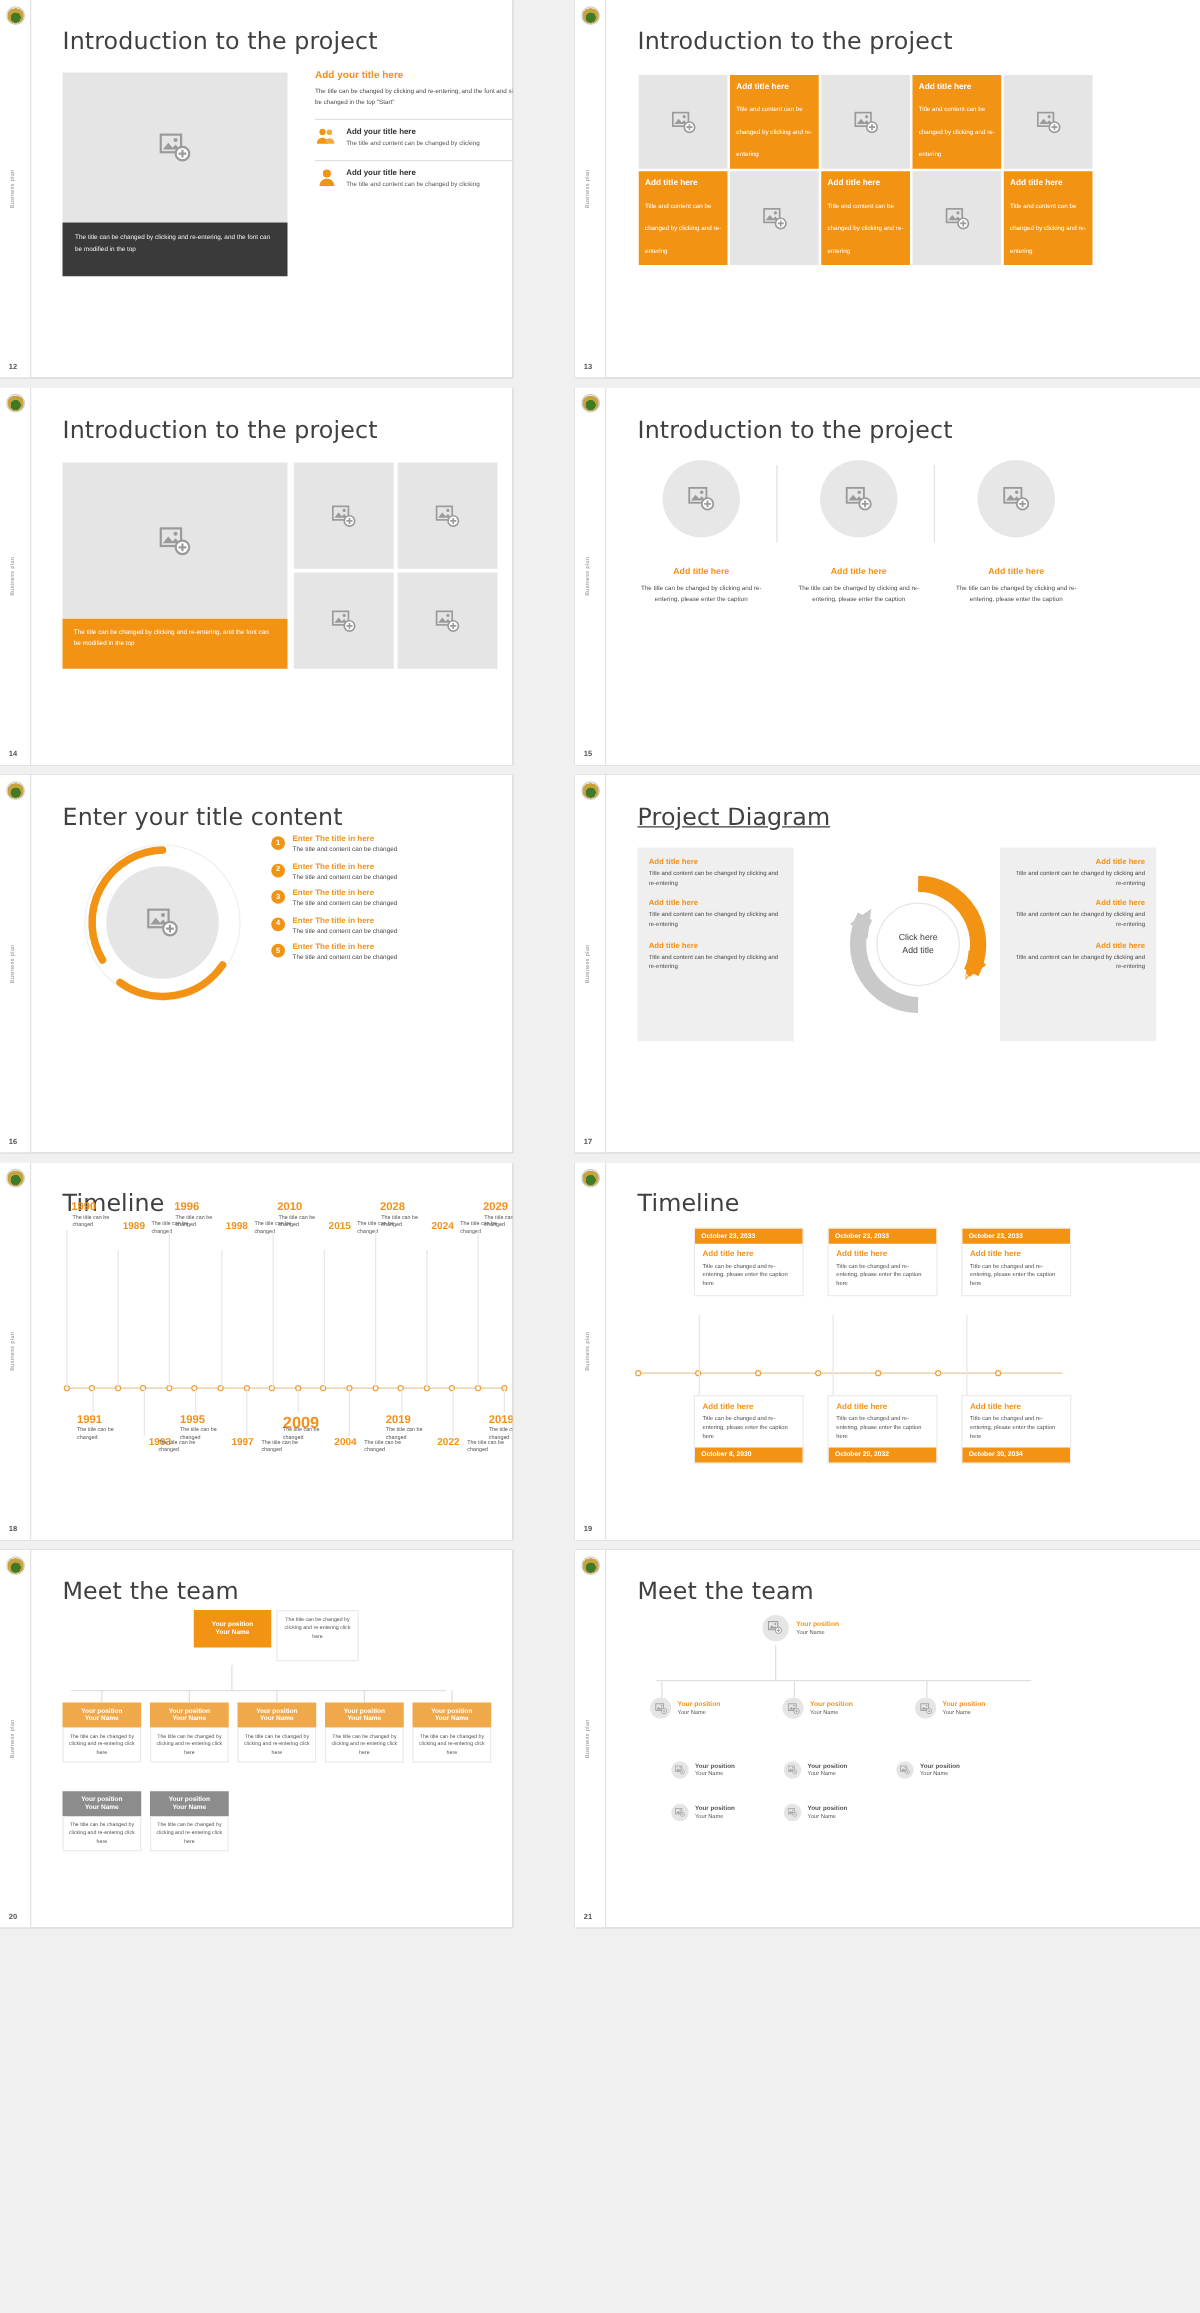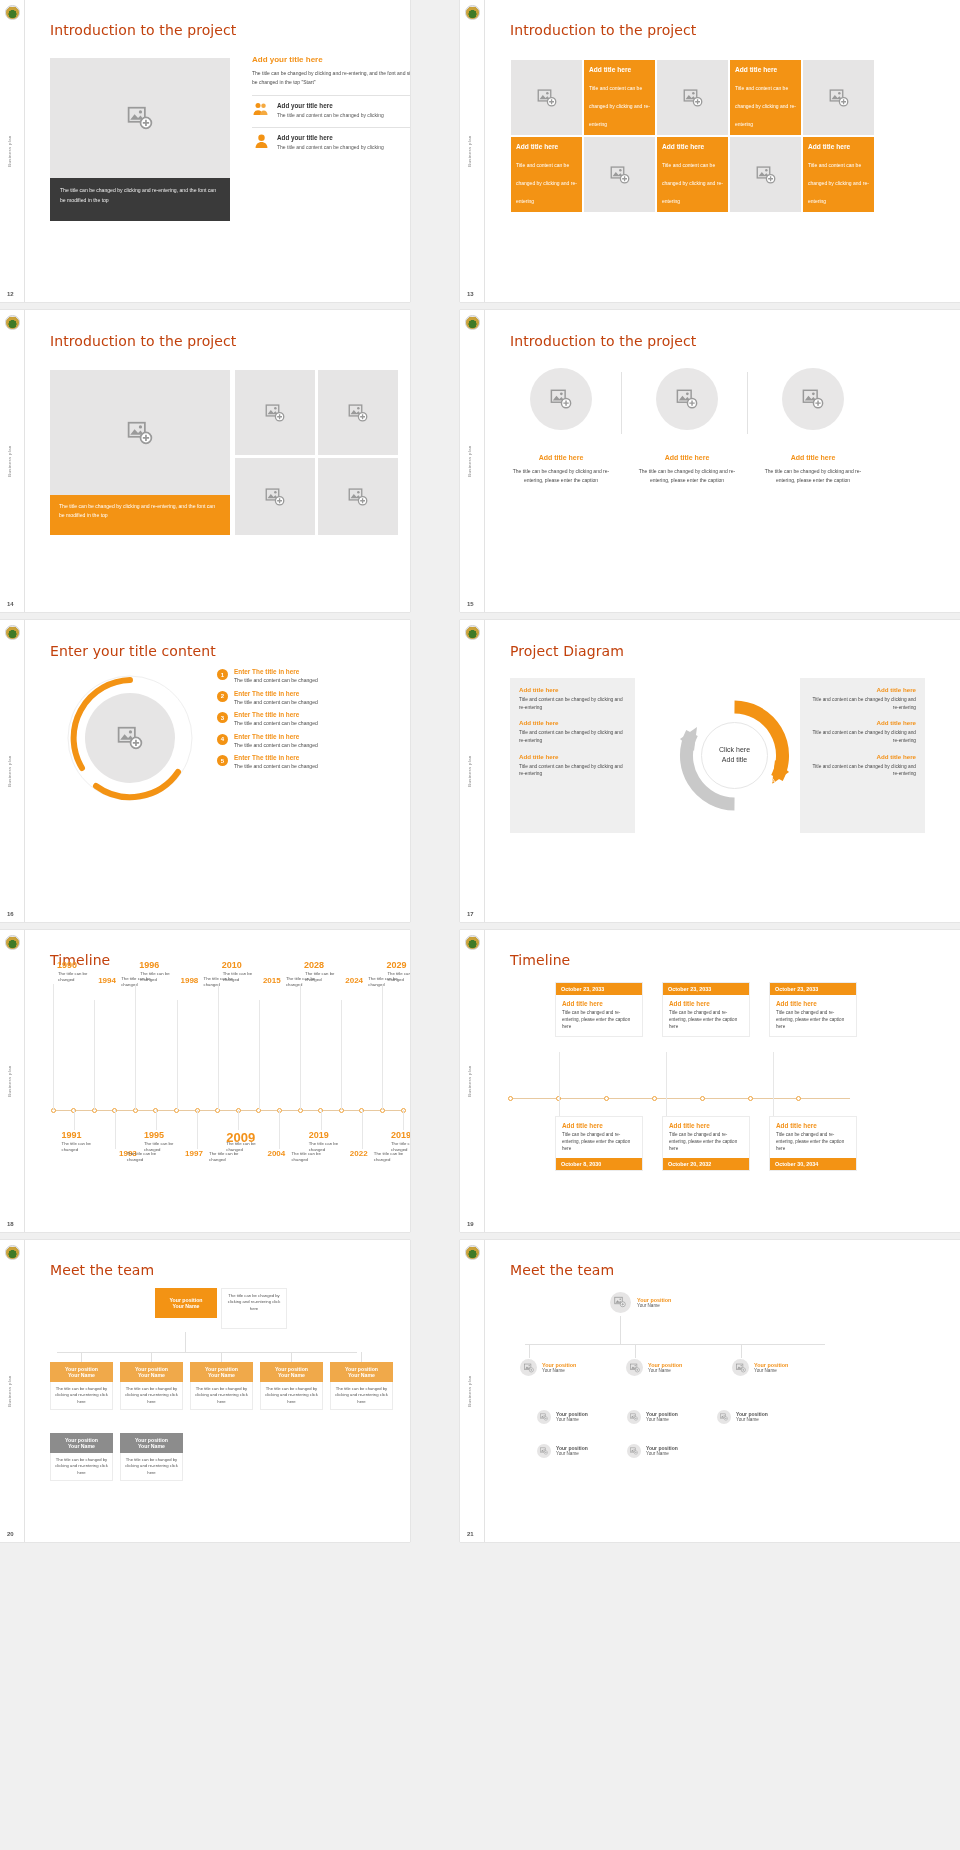--- a/index.html
+++ b/index.html
@@ -20,22 +20,22 @@
   .rail { position:absolute; left:0; top:0; bottom:0; width:25px;
           border-right:1px solid #e3e3e3; background:#fff; }
   .logo { position:absolute; left:5px; top:5px; width:15px; height:15px;
           border-radius:50%;
           background: radial-gradient(circle at 50% 62%, #3f7a28 0 38%, #caa23a 40% 70%, #e8e8e8 72% 100%);
           border:1px solid #cfcfcf; }
   .rail-txt { position:absolute; left:7px; top:50%; transform:translateY(-50%) rotate(180deg);
               writing-mode:vertical-rl; font-size:4.4px; color:#8a8a8a; letter-spacing:.3px; }
   .pgno { position:absolute; left:7px; bottom:5px; font-size:6px; color:#555; font-weight:bold; }
   .body { position:absolute; left:25px; right:0; top:0; bottom:0; }
-  h1.title { font-family:"DejaVu Sans", sans-serif; font-weight:400; font-size:14px;
-             color:#c2410c; letter-spacing:.1px;text-align:center; }
+  h1.title { font-family:"DejaVu Sans", sans-serif; font-weight:400; font-size:19px;
+             color:#404040; letter-spacing:.1px;text-align:center; }
 
   .ph { background:#e6e5e5; position:relative; }
   .phicon { position:absolute; left:50%; top:50%; transform:translate(-50%,-50%); }
   .orange { background:#f39314; }
   .w-ttl { color:#fff; font-weight:bold; font-size:6.6px; }
   .w-bd  { color:#fff; font-size:5px; line-height:1.55; }
 
   
   .s12-img{position:absolute;left:25px;top:58px;width:180px;height:120px;}
   .s12-cap{position:absolute;left:25px;top:178px;width:180px;height:43px;background:#3a3a3a;
@@ -358,21 +358,21 @@
     </div>
   </div>
 
   <div class="slide right">
     <div class="rail">
       <div class="logo"></div>
       <div class="rail-txt">Business plan</div>
       <div class="pgno">17</div>
     </div>
     <div class="body">
-      <h1 class="title" style="position:absolute;left:25px;top:23px;">Project Diagram</h1>
+      <h1 class="title" style="position:absolute;left:25px;top:23px;text-decoration:underline;">Project Diagram</h1>
       <div class="s17box" style="left:25px;top:58px;width:125px;height:155px;">
         <h4>Add title here</h4>
         <p>Title and content can be changed by clicking and re-entering</p>
         <h4>Add title here</h4>
         <p>Title and content can be changed by clicking and re-entering</p>
         <h4>Add title here</h4>
         <p>Title and content can be changed by clicking and re-entering</p>
       </div>
       <div class="s17box" style="left:315px;top:58px;width:125px;height:155px;text-align:right">
         <h4>Add title here</h4>
@@ -423,21 +423,21 @@
           <div class="tl-dot" style="left:251.97058823529414px;top:177.5px"></div>
           <div class="tl-dot" style="left:272.55882352941177px;top:177.5px"></div>
           <div class="tl-dot" style="left:293.14705882352945px;top:177.5px"></div>
           <div class="tl-dot" style="left:313.7352941176471px;top:177.5px"></div>
           <div class="tl-dot" style="left:334.32352941176475px;top:177.5px"></div>
           <div class="tl-dot" style="left:354.9117647058824px;top:177.5px"></div>
           <div class="tl-dot" style="left:375.5px;top:177.5px"></div>
           <div class="yr" style="left:32px;top:30px;font-size:9px">1990</div>
           <div class="yrsub" style="left:33px;top:41px;width:30px">The title can be changed</div>
           <div class="tl-stem" style="left:28px;top:54px;height:126px"></div>
-          <div class="yr" style="left:73.1764705882353px;top:46px;font-size:8px">1994</div>
+          <div class="yr" style="left:73.1764705882353px;top:46px;font-size:8px">1989</div>
           <div class="yrsub" style="left:96.1764705882353px;top:46px;width:30px">The title can be changed</div>
           <div class="tl-stem" style="left:69.1764705882353px;top:70px;height:110px"></div>
           <div class="yr" style="left:114.3529411764706px;top:30px;font-size:9px">1996</div>
           <div class="yrsub" style="left:115.3529411764706px;top:41px;width:30px">The title can be changed</div>
           <div class="tl-stem" style="left:110.3529411764706px;top:54px;height:126px"></div>
           <div class="yr" style="left:155.52941176470588px;top:46px;font-size:8px">1998</div>
           <div class="yrsub" style="left:178.52941176470588px;top:46px;width:30px">The title can be changed</div>
           <div class="tl-stem" style="left:151.52941176470588px;top:70px;height:110px"></div>
           <div class="yr" style="left:196.7058823529412px;top:30px;font-size:9px">2010</div>
           <div class="yrsub" style="left:197.7058823529412px;top:41px;width:30px">The title can be changed</div>

